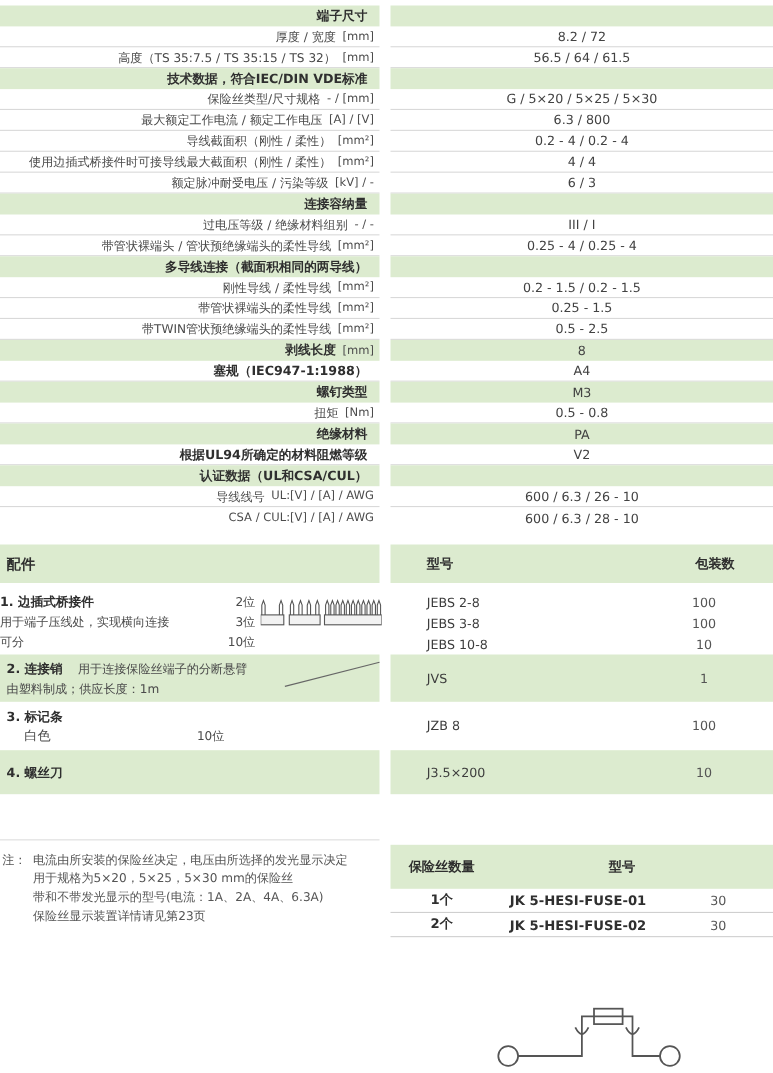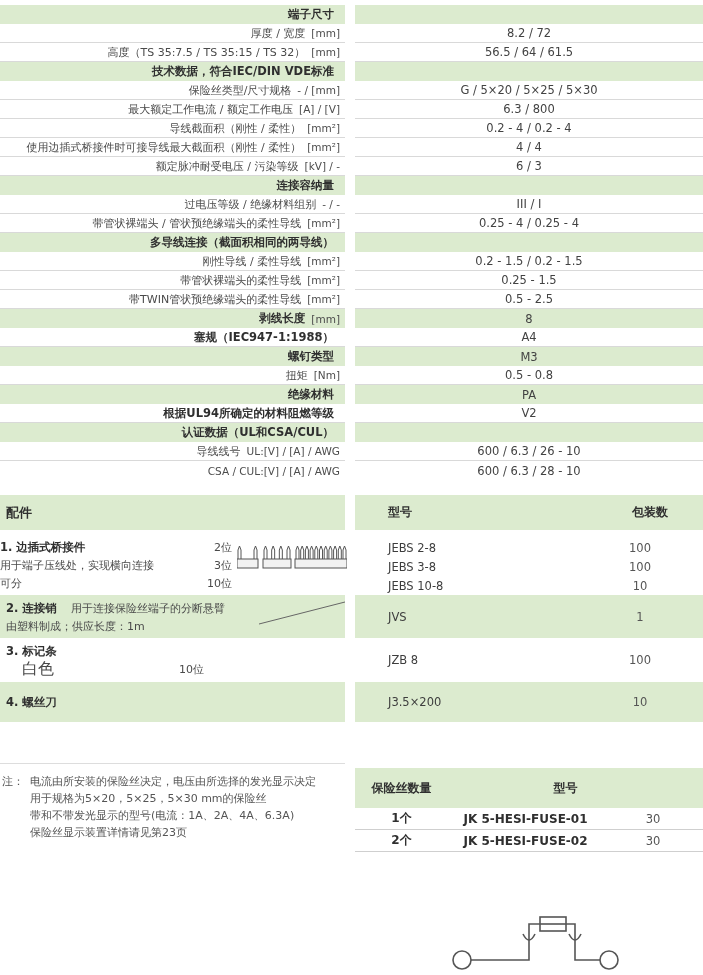--- a/index.html
+++ b/index.html
@@ -32,21 +32,21 @@
   .accLbl.b{font-weight:bold;font-size:11.5px;color:var(--ink);}
   .accPos{width:36px;flex:none;text-align:right;font-size:11px;}
   .combs{position:absolute;left:237px;top:12px;}
   .blockB{height:43px;background:var(--green);position:relative;padding:4px 0 0 6px;box-sizing:border-box;}
   .accLine{height:18px;display:flex;align-items:center;font-size:11px;}
   .accName{font-weight:bold;font-size:11.5px;color:var(--ink);}
   .accDesc{margin-left:14px;font-size:11px;}
   .pinline{position:absolute;left:255px;top:3px;}
   .blockC{height:44px;padding:4px 0 0 6px;box-sizing:border-box;}
   .blockC .row2{display:flex;height:19px;align-items:center;}
-  .blockC .clr{width:157px;flex:none;font-size:16px;padding-left:16px;}
+  .blockC .clr{width:157px;flex:none;font-size:12px;padding-left:16px;}
   .blockD{height:40px;background:var(--green);display:flex;align-items:center;padding-left:6px;box-sizing:border-box;}
   
   .pHead{height:35px;background:var(--green);display:flex;align-items:center;font-weight:bold;
          font-size:12px;color:var(--ink);}
   .pHead .hm{flex:1;padding-left:33px;}
   .pHead .hp{width:60px;text-align:center;margin-right:23px;}
   .grp{box-sizing:border-box;}
   .grp.green{background:var(--green);}
   .grp.multi{padding-top:8px;}
   .grp.single{display:flex;align-items:center;}

